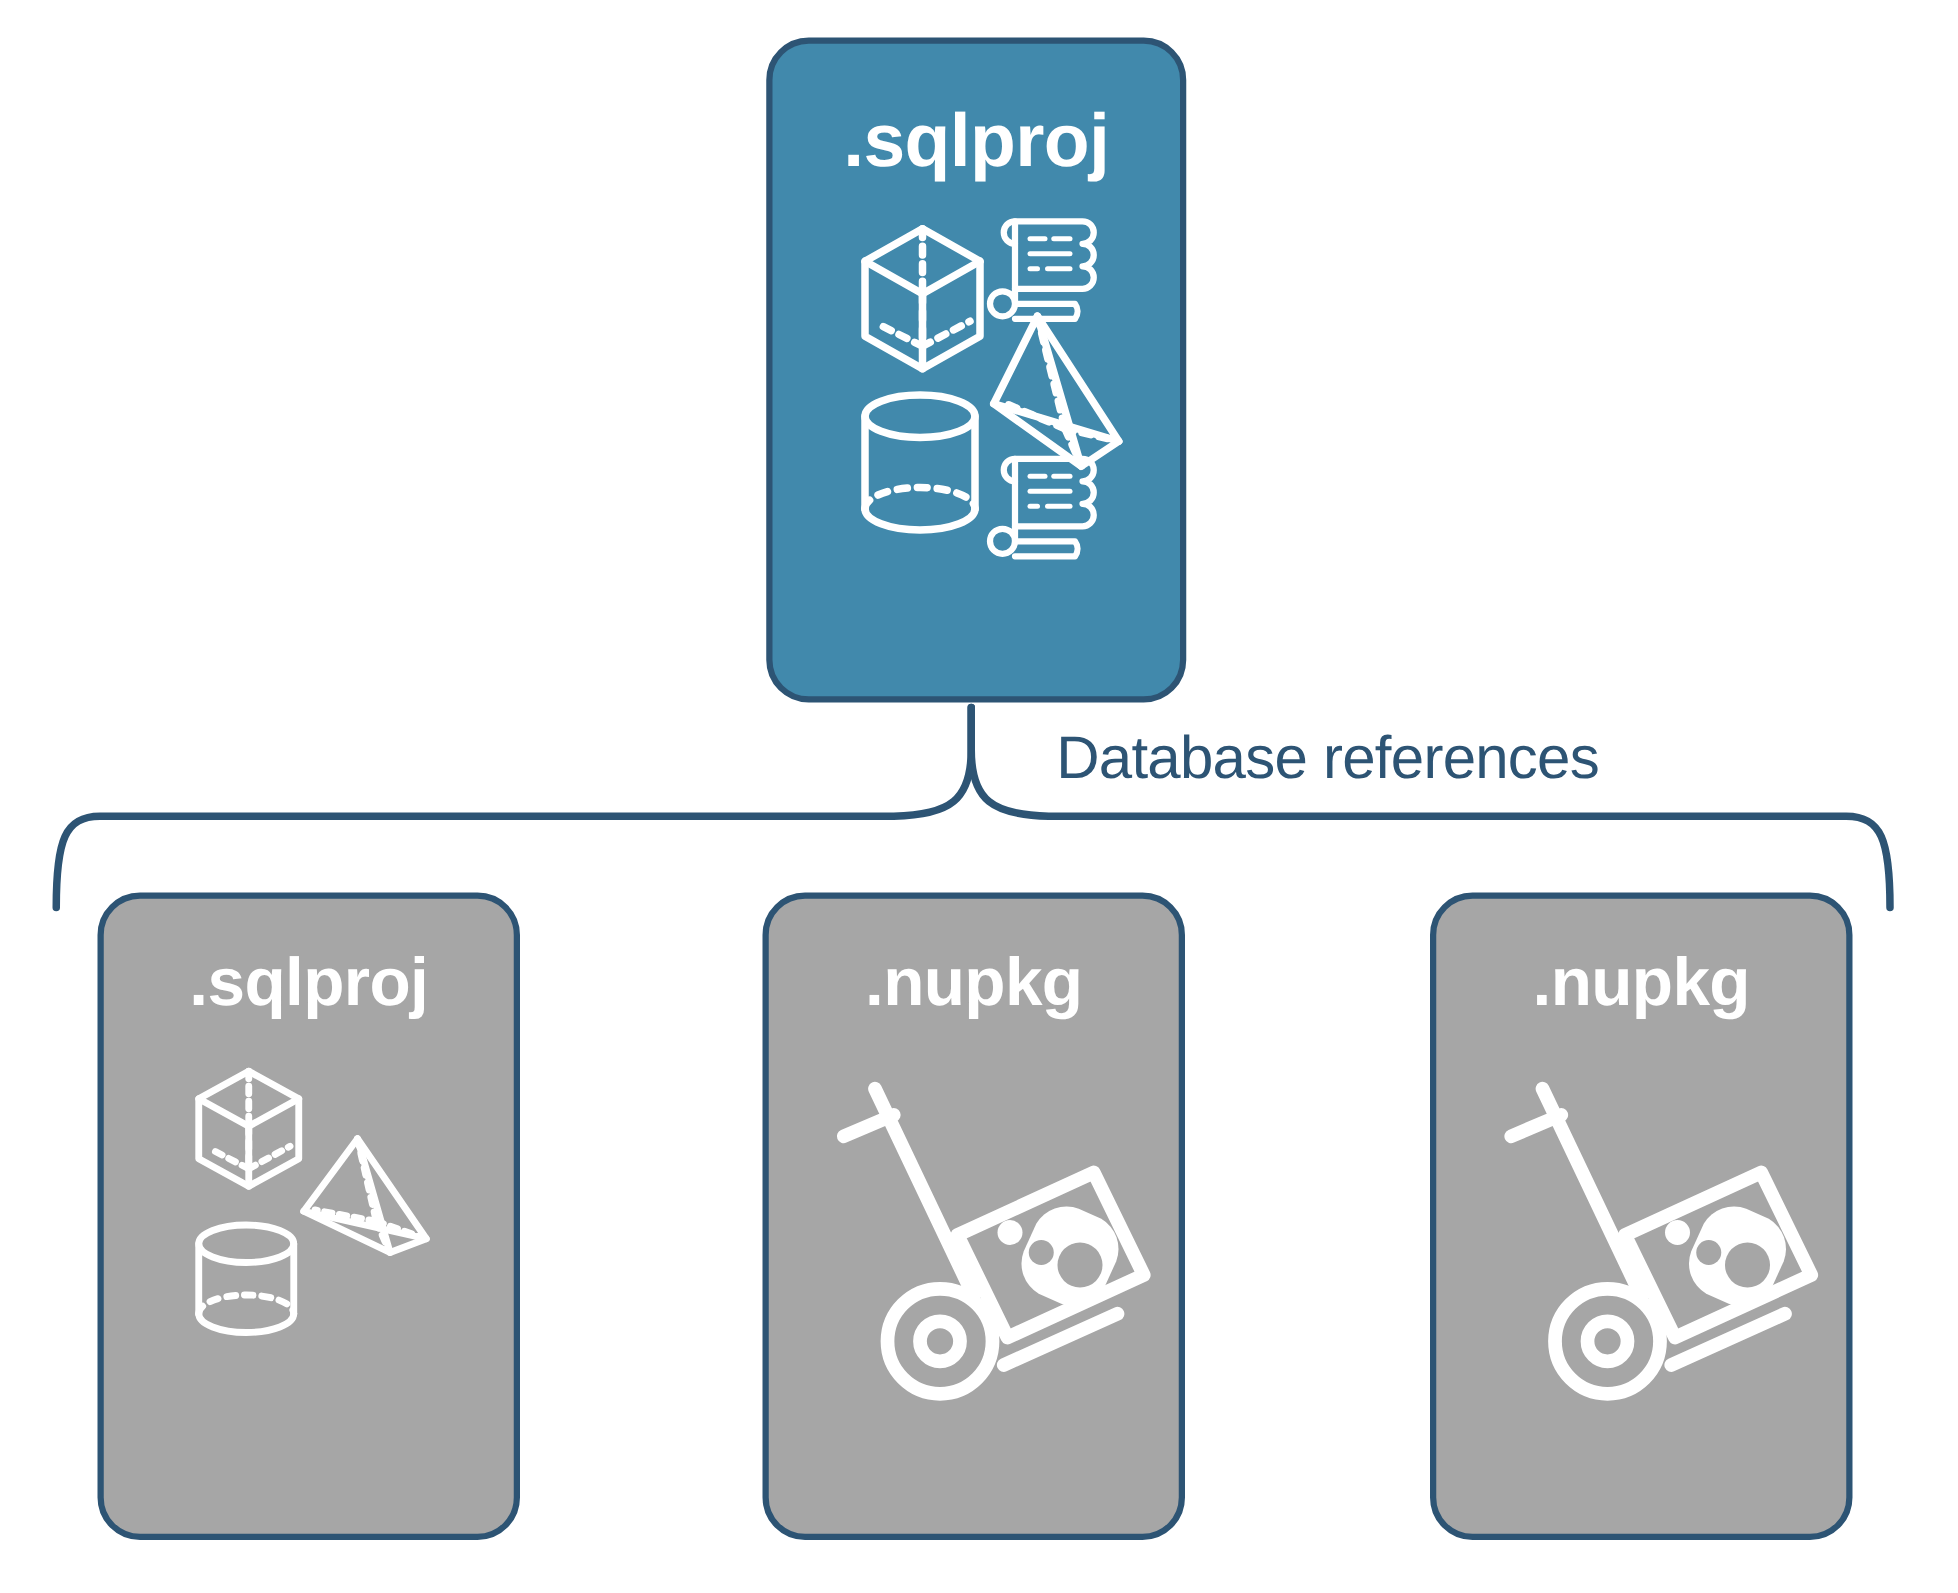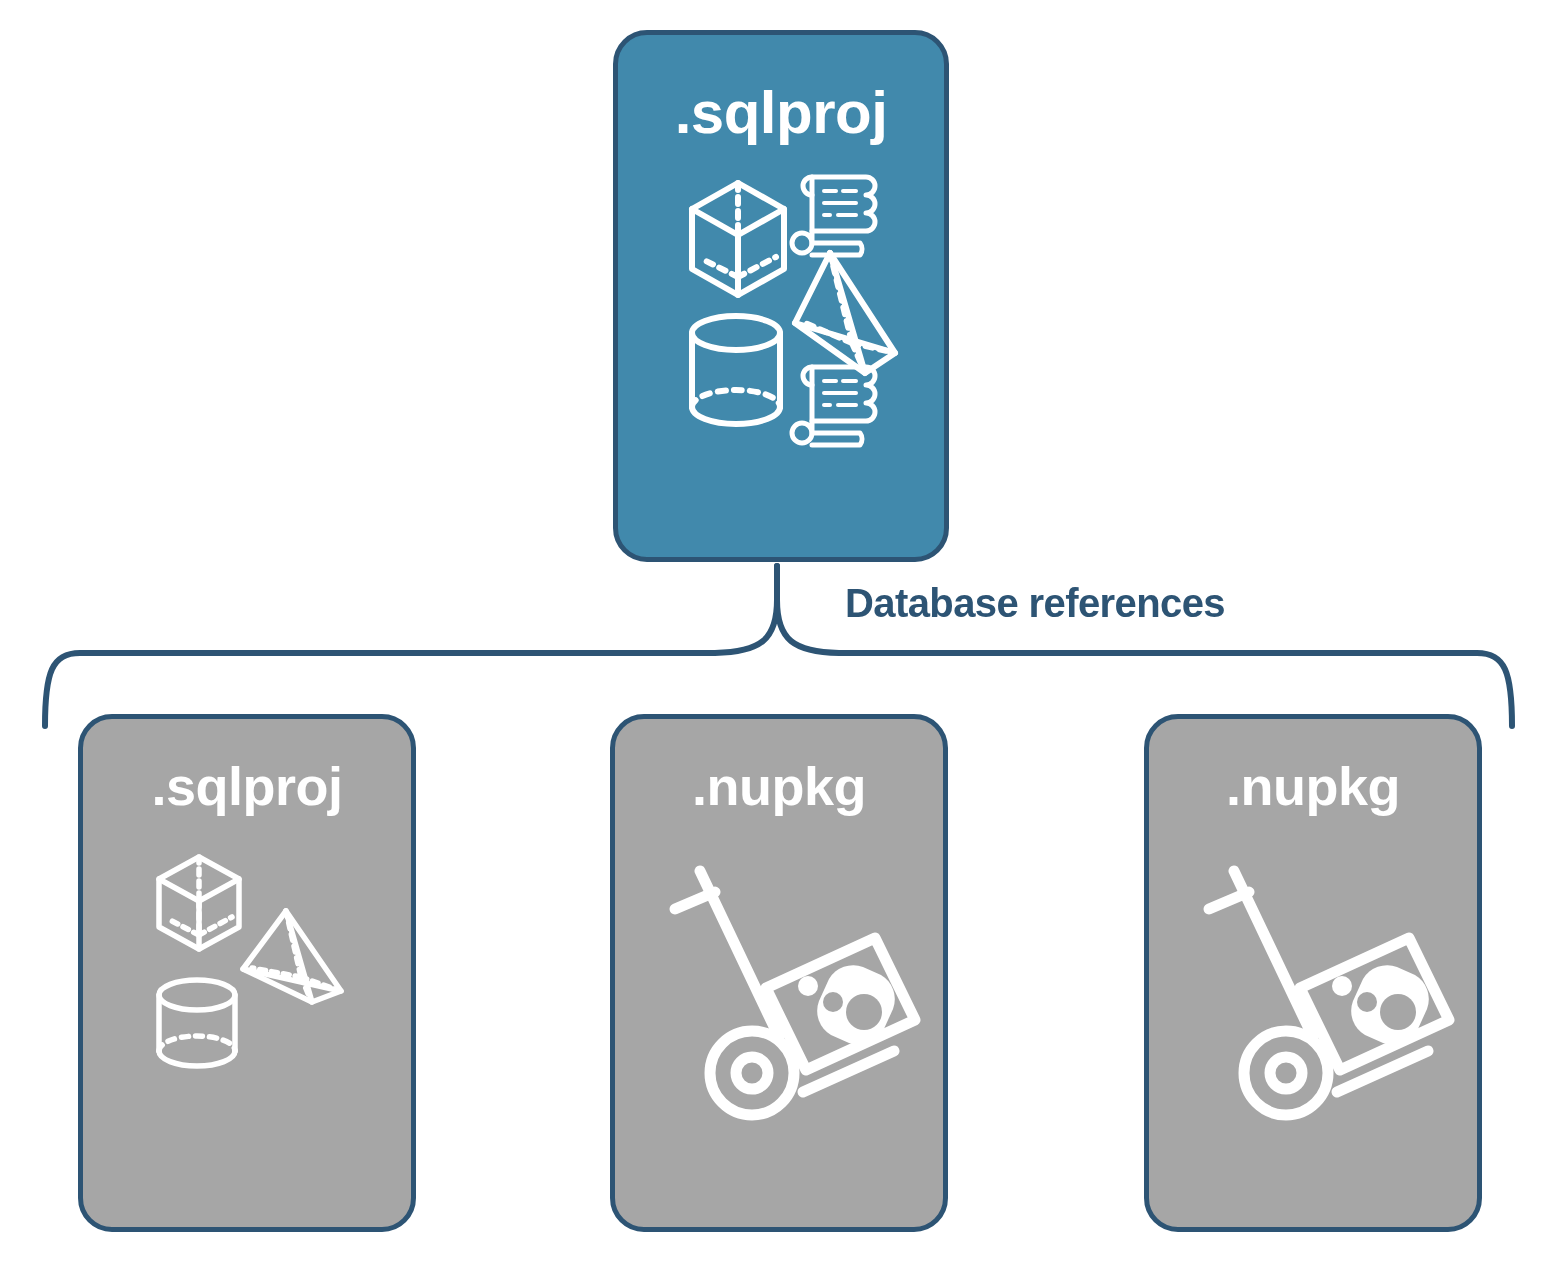--- a/index.html
+++ b/index.html
@@ -57,22 +57,22 @@
     width: 1566px;
     height: 1274px;
     pointer-events: none;
   }
 
   
   #connector-label {
     position: absolute;
     left: 845px;
     top: 583px;
-    font-size: 40px;
-    font-weight: bold;
+    font-size: 48px;
+    font-weight: normal;
     color: #2d5474;
     letter-spacing: -0.6px;
     white-space: nowrap;
     line-height: 1;
   }
 </style>
 </head>
 <body>
 
 <div id="canvas">

